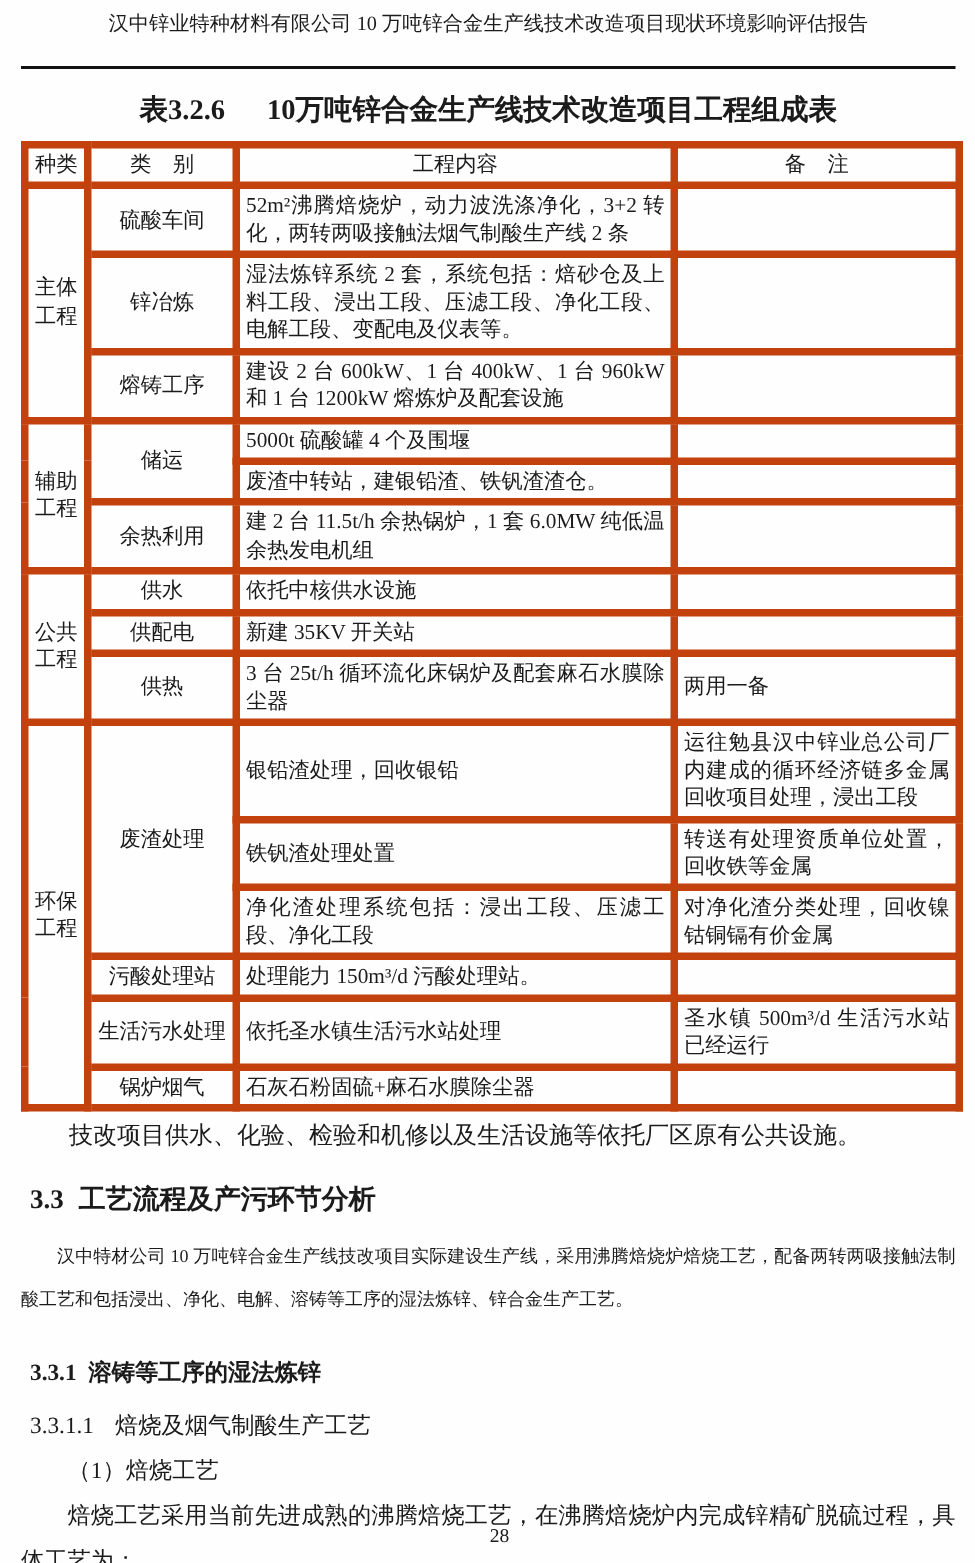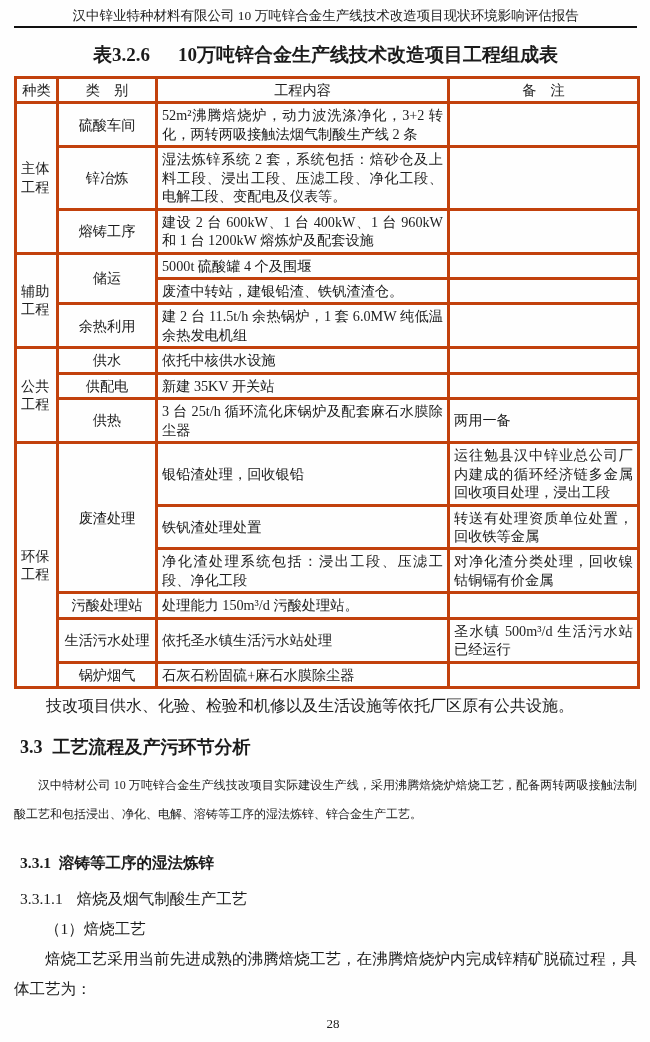--- a/index.html
+++ b/index.html
@@ -12,21 +12,21 @@
     font-family: "Liberation Serif", "DejaVu Serif", serif;
     color: #1b1b1b;
     box-sizing: border-box;
     padding: 7px 13px 0 14px;
     overflow: hidden;
   }
   .report-header {
     text-align: center;
     font-size: 13.5px;
     line-height: 1.4;
-    padding-bottom: 0;
+    padding-bottom: 18px;
     border-bottom: 2px solid #111;
     white-space: nowrap;
   }
   .table-caption {
     text-align: center;
     font-weight: bold;
     font-size: 19px;
     margin: 14px 0 8px 0;
   }
   .table-caption .cap-label { margin-right: 28px; }
@@ -34,29 +34,29 @@
     width: 623px;
     border-collapse: collapse;
     table-layout: fixed;
     font-size: 14.2px;
   }
   table.comp-table col.c-type { width: 42px; }
   table.comp-table col.c-cat { width: 99px; }
   table.comp-table col.c-content { width: 292px; }
   table.comp-table col.c-remark { width: 190px; }
   table.comp-table th, table.comp-table td {
-    border: 3px solid #c2410c;
+    border: 5px solid #c2410c;
     padding: 2px 4px;
     line-height: 1.3;
     vertical-align: middle;
     font-weight: normal;
     word-break: break-all;
   }
   table.comp-table th { text-align: center; height: 18px; }
-  td.cell-type { text-align: left; padding: 2px 5px; line-height: 1.5; }
+  td.cell-type { text-align: center; padding: 2px 5px; line-height: 1.5; }
   td.cell-cat { text-align: center; }
   td.cell-content { text-align: justify; }
   td.cell-remark { text-align: justify; }
   .table-footnote {
     font-size: 16px;
     text-indent: 2em;
     margin-top: 6px;
     line-height: 1.35;
   }
   .heading-33 {

